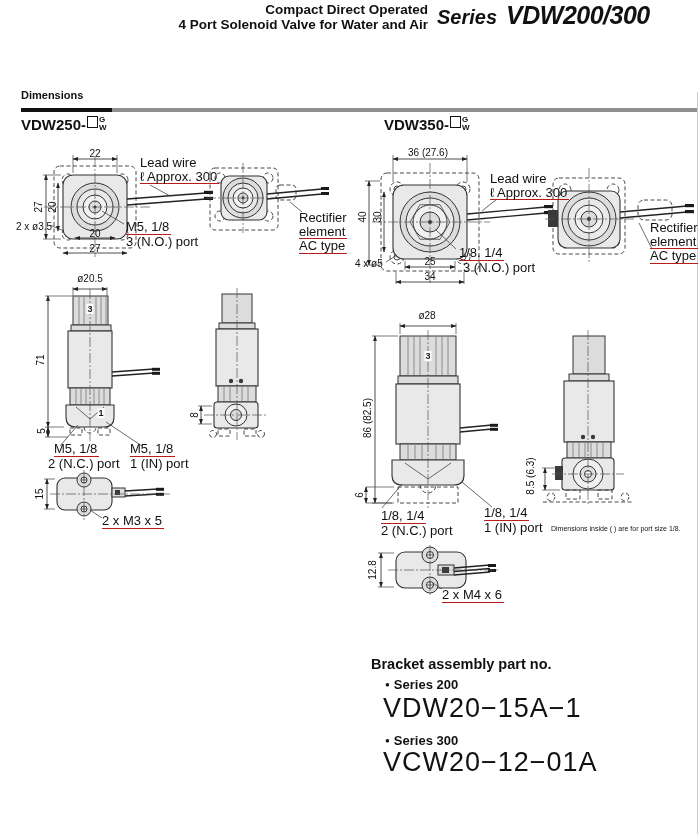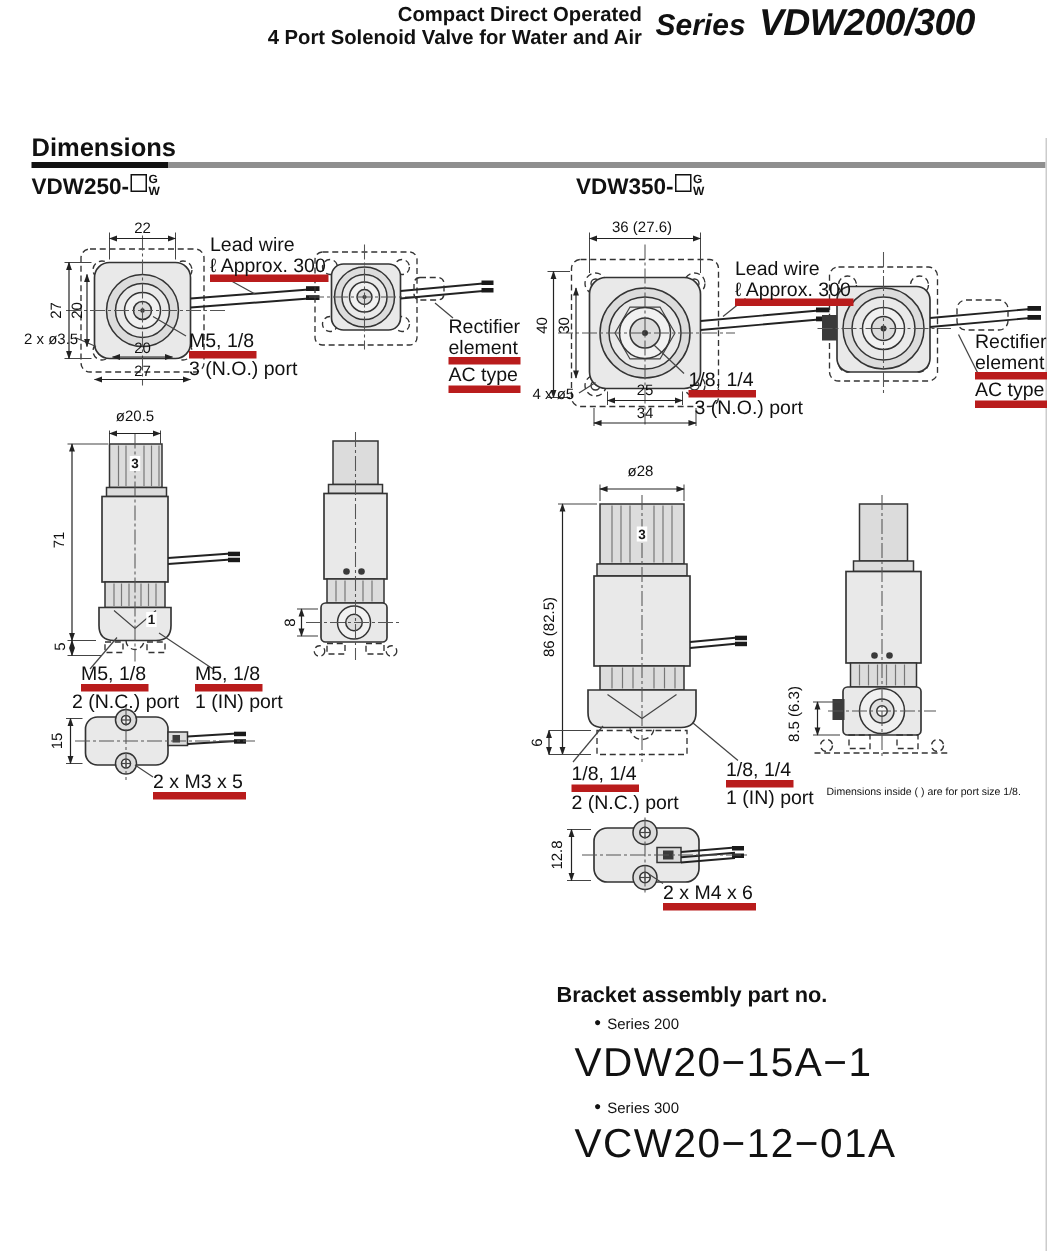--- a/index.html
+++ b/index.html
@@ -2,36 +2,36 @@
 <html><head>
 <meta charset="utf-8">
 <style>
   html,body{margin:0;padding:0}
   body{width:700px;height:834px;background:#fff;font-family:"Liberation Sans",sans-serif;color:#111;position:relative;overflow:hidden}
   .lbl{position:absolute;font-size:10px;line-height:11px;color:#111;white-space:nowrap}
   .ctr{transform:translate(-50%,-50%)}
   .rot{transform:translate(-50%,-50%) rotate(-90deg)}
   .ldr{position:absolute;font-size:13px;line-height:13.5px;color:#111;white-space:nowrap}
   .ldr span{display:block}
-  .ul{border-bottom:5px solid #b91c1c;padding:0 2px 0 0;width:fit-content}
+  .ul{border-bottom:1px solid #b91c1c;padding:0 2px 0 0;width:fit-content}
   .pn{position:absolute;font-size:9px;font-weight:bold;background:#fff;padding:0 1px;transform:translate(-50%,-50%);color:#1a1a1a}
   .note{position:absolute;font-size:7px;color:#111;white-space:nowrap}
   .h-sub{position:absolute;left:150px;top:3px;width:278px;text-align:right;font-weight:bold;font-size:13.5px;line-height:14.5px}
   .h-sub span{display:block}
   .h-series{position:absolute;left:437px;top:1px;display:flex;align-items:baseline;gap:9px;font-style:italic;font-weight:bold}
   .h-series .s1{font-size:20px}
   .h-series .s2{font-size:25px;letter-spacing:-0.5px}
-  .sec-title{position:absolute;left:21px;top:89px;font-size:17px;font-weight:bold}
+  .sec-title{position:absolute;left:21px;top:89px;font-size:11px;font-weight:bold}
   .bar-b{position:absolute;left:21px;top:108px;width:91px;height:4px;background:#111}
   .bar-g{position:absolute;left:112px;top:108px;width:585px;height:4px;background:#8f8f8f}
   .model{position:absolute;top:116px;font-size:15px;font-weight:bold;display:flex;align-items:flex-start;line-height:18px}
   .box{display:inline-block;width:9px;height:10px;border:1.6px solid #111;margin:0 1px}
   .gw{display:inline-flex;flex-direction:column;font-size:8px;line-height:7.5px;font-weight:bold}
   .bracket-title{position:absolute;left:371px;top:656px;font-size:14.5px;font-weight:bold}
-  .series-row{position:absolute;left:396px;font-size:10px;font-weight:normal}
+  .series-row{position:absolute;left:385px;font-size:13px;font-weight:bold}
   .series-row::before{content:"\25CF";font-size:8px;vertical-align:2px;margin-right:4px}
   .part-no{position:absolute;left:383px;font-size:27px;font-weight:normal;letter-spacing:1px}
   .edge{position:absolute;left:697px;top:92px;width:1px;height:742px;background:#ccc}
   svg{position:absolute;left:0;top:0}
   .body{fill:#e9e9e9;stroke:#333;stroke-width:1.1}
   .b2{fill:#dcdcdc;stroke:#333;stroke-width:1}
   .b3{fill:#f1f1f1;stroke:#333;stroke-width:1}
   .thin{stroke:#444;stroke-width:0.8;fill:none}
   .dash{fill:none;stroke:#333;stroke-width:0.9;stroke-dasharray:4 2.5}
   .cl{stroke:#555;stroke-width:0.7;fill:none;stroke-dasharray:10 2 2 2}

